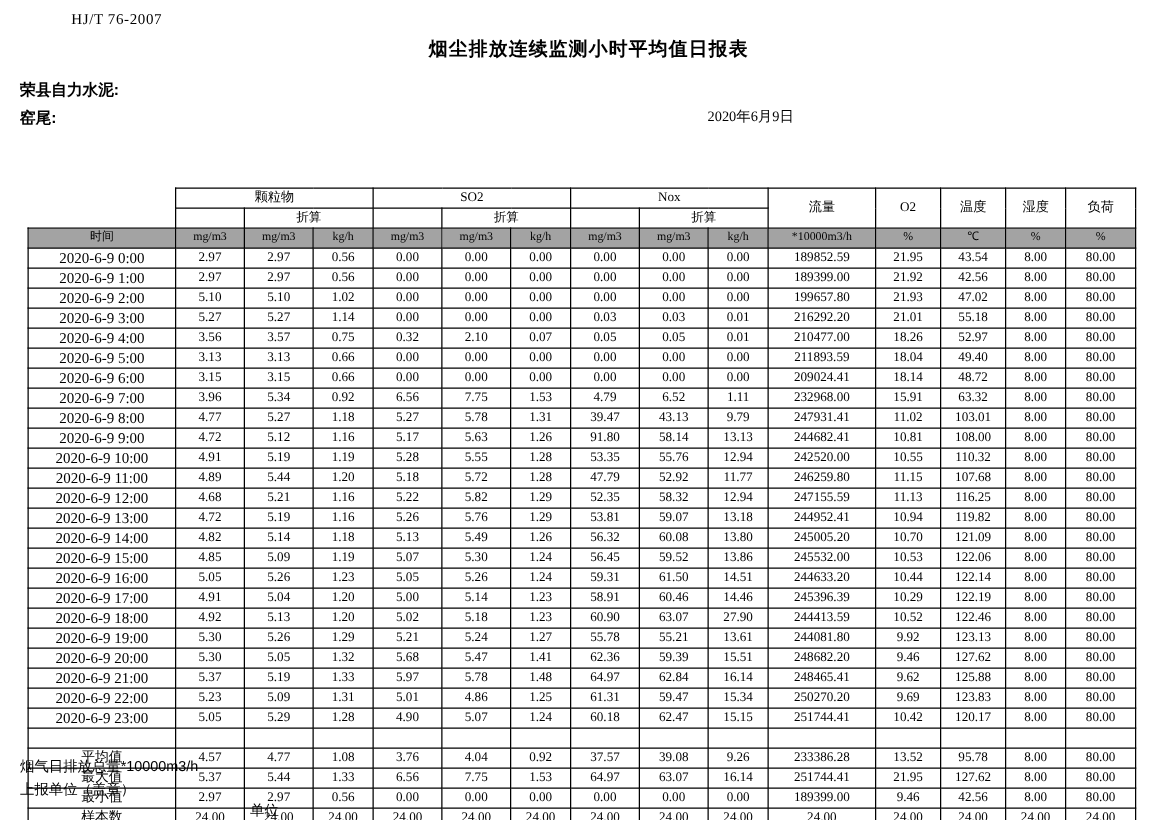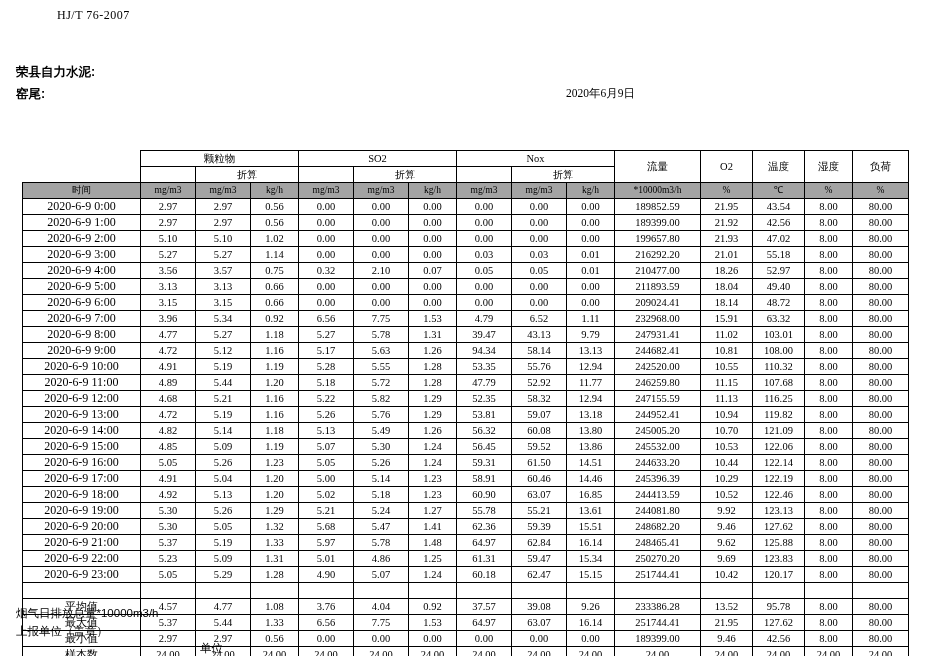--- a/index.html
+++ b/index.html
@@ -133,20 +133,21 @@
     padding-left: 2px;
     font-size: 10.5px;
   }
 </style>
 </head>
 <body>
 
 <div class="page">
 
   <div class="std-code">HJ/T  76-2007</div>
+  <div class="doc-title">烟尘排放连续监测小时平均值日报表</div>
   <div class="company">荣县自力水泥:</div>
   <div class="device">窑尾:</div>
   <div class="report-date">2020年6月9日</div>
 
   <table class="data">
     <colgroup>
       <col style="width:118px">
       <col style="width:55px">
         <col style="width:55px">
         <col style="width:48px">
@@ -355,21 +356,21 @@
           <td>80.00</td>
         </tr>
         <tr>
           <td class="row-time">2020-6-9 9:00</td>
           <td>4.72</td>
           <td>5.12</td>
           <td>1.16</td>
           <td>5.17</td>
           <td>5.63</td>
           <td>1.26</td>
-          <td>94.34</td>
+          <td>91.80</td>
           <td>58.14</td>
           <td>13.13</td>
           <td>244682.41</td>
           <td>10.81</td>
           <td>108.00</td>
           <td>8.00</td>
           <td>80.00</td>
         </tr>
         <tr>
           <td class="row-time">2020-6-9 10:00</td>
@@ -510,21 +511,21 @@
         <tr>
           <td class="row-time">2020-6-9 18:00</td>
           <td>4.92</td>
           <td>5.13</td>
           <td>1.20</td>
           <td>5.02</td>
           <td>5.18</td>
           <td>1.23</td>
           <td>60.90</td>
           <td>63.07</td>
-          <td>16.85</td>
+          <td>27.90</td>
           <td>244413.59</td>
           <td>10.52</td>
           <td>122.46</td>
           <td>8.00</td>
           <td>80.00</td>
         </tr>
         <tr>
           <td class="row-time">2020-6-9 19:00</td>
           <td>5.30</td>
           <td>5.26</td>

